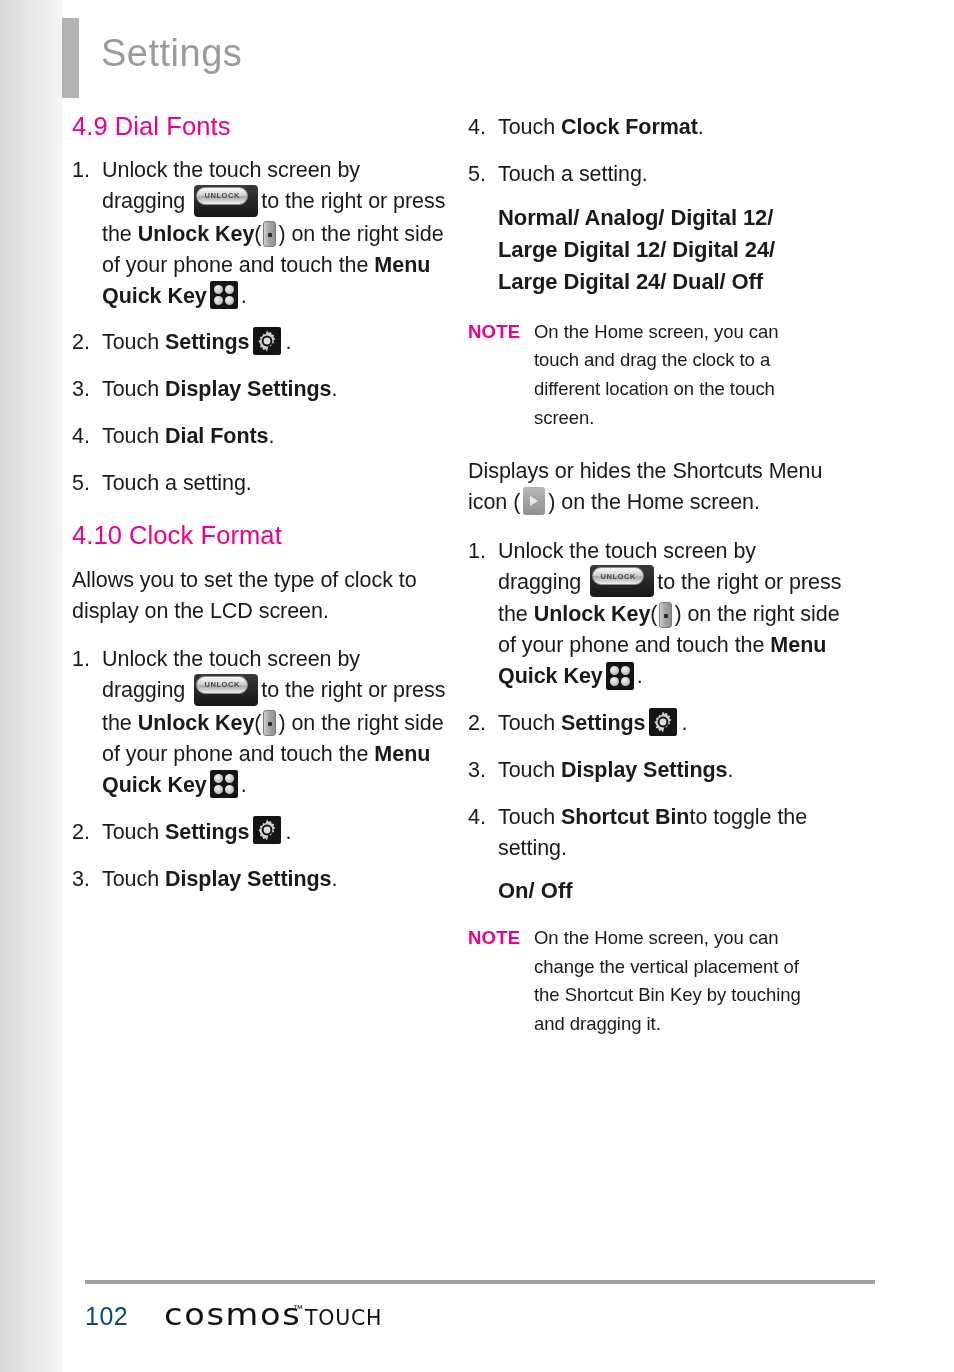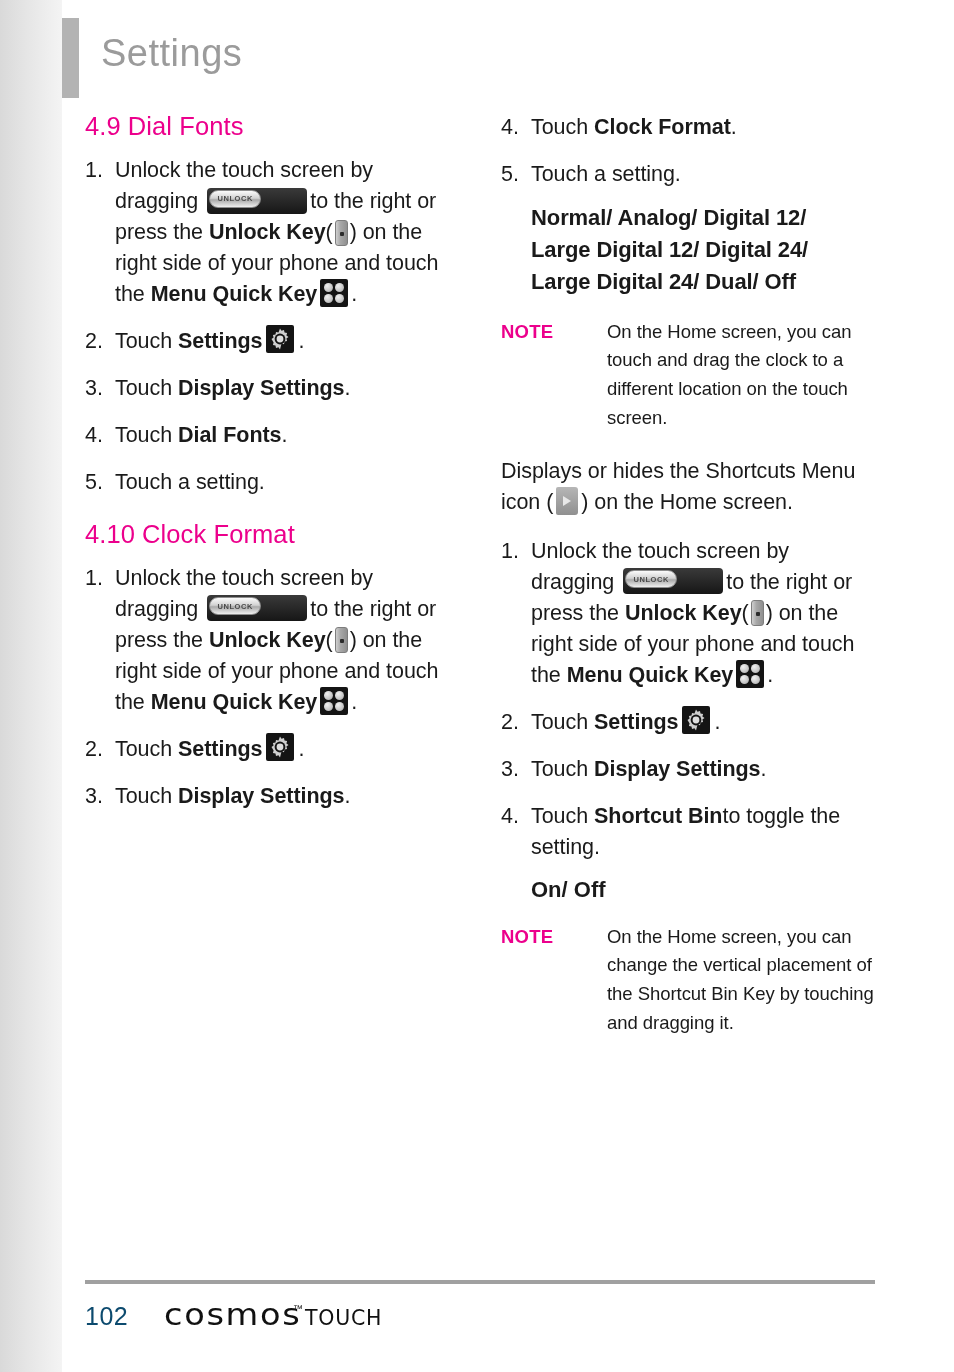--- a/index.html
+++ b/index.html
@@ -50,25 +50,25 @@
     font-weight: 400;
     color: #9b9b9b;
     letter-spacing: 0.5px;
     line-height: 1;
     padding-top: 16px;
   }
 
   
   .columns {
     position: absolute;
-    left: 85px;
+    left: 72px;
     top: 112px;
     width: 790px;
     display: flex;
-    gap: 42px;
+    gap: 22px;
   }
   .col {
     width: 374px;
     flex: none;
   }
 
   
   h2.section {
     font-size: 25.5px;
     font-weight: 400;
@@ -144,38 +144,37 @@
     flex: none;
     width: 66px;
     line-height: 1.5;
     letter-spacing: 0.2px;
   }
   .note-body {
     font-size: 18.5px;
     line-height: 1.55;
     letter-spacing: -0.05px;
   }
-  .note-body div { white-space: nowrap; margin-left: 40px; }
+  .note-body div { white-space: nowrap; }
 
   
   .ico {
     display: inline-block;
     vertical-align: middle;
     position: relative;
   }
   
   .ico-unlock {
     width: 64px;
-    height: 26px;
+    height: 32px;
     border-radius: 4px;
     background: linear-gradient(to bottom, #3a3a3a, #161616);
     margin: 0 3px;
     position: relative;
     top: -2px;
-    padding-left: 36px;
   }
   .ico-unlock .pill {
     position: absolute;
     left: 2px; top: 2px;
     width: 52px; height: 18px;
     border-radius: 9px;
     background: linear-gradient(to bottom, #fbfbfb 0%, #d2d2d2 45%, #a9a9a9 55%, #efefef 100%);
     border: 1px solid #8d8d8d;
     box-sizing: border-box;
     display: flex;
@@ -361,20 +360,21 @@
       </li>
 
       <li>
         <span class="marker">5.</span><span>Touch a setting.</span>
       </li>
     </ol>
 
     <h2 class="section tight">
       <span class="num">4.10</span><span>Clock Format</span>
     </h2>
+    <p class="intro">Allows you to set the type of clock to display on the LCD screen.</p>
 
     <ol class="steps">
       <li>
         <span class="marker">1.</span><span>Unlock the touch screen by dragging</span>
         <span class="ico ico-unlock"><span class="pill">
               <span>UNLOCK</span>
             </span></span><span>to the right or press the</span>
         <b>Unlock Key</b><span>(</span><span class="ico ico-key"></span><span>) on the right side of your phone and touch the</span>
         <b>Menu Quick Key</b><span class="ico ico-menu"><i class="d1"></i><i class="d2"></i><i class="d3"></i><i class="d4"></i></span><span>.</span>
       </li>

